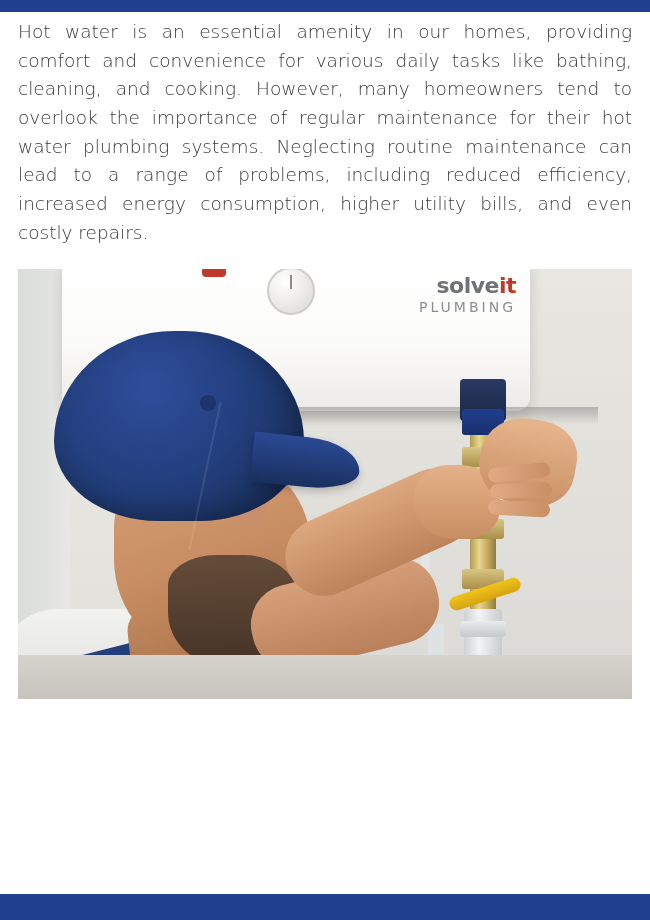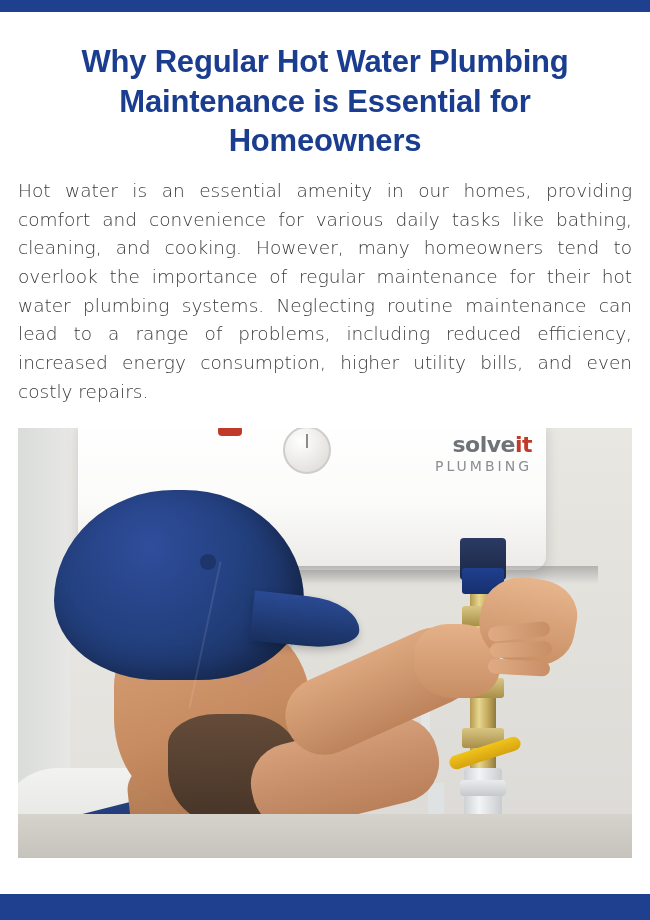--- a/index.html
+++ b/index.html
@@ -72,21 +72,21 @@
     background: linear-gradient(90deg,#dadcd9,#e7e8e6);
   }
   .wall-panel {
     position: absolute;
     left: 52px; top: 0; width: 220px; bottom: 0;
     background: linear-gradient(180deg,#eceae6,#e2e0db);
     border-right: 2px solid #d2d0cb;
   }
   .boiler {
     position: absolute;
-    left: 60px; top: -8px; width: 468px; height: 150px;
+    left: 44px; top: -8px; width: 468px; height: 150px;
     background: linear-gradient(180deg,#ffffff 0%, #fbfbfa 55%, #eceae7 100%);
     border-radius: 0 0 14px 14px;
     box-shadow: 0 6px 14px rgba(0,0,0,0.14);
   }
   .boiler-shadow {
     position: absolute;
     left: 60px; top: 138px; width: 520px; height: 18px;
     background: linear-gradient(180deg,rgba(120,120,120,0.45),rgba(120,120,120,0));
   }
   .dial {
@@ -287,21 +287,20 @@
 </style>
 </head>
 <body>
 
 <div class="page">
 
   <div class="top-bar"></div>
 
   <div class="content">
 
-    <h1 class="title">Why Regular Hot Water Plumbing Maintenance is Essential for Homeowners</h1>
 
     <p class="body-text">Hot water is an essential amenity in our homes, providing comfort and convenience for various daily tasks like bathing, cleaning, and cooking. However, many homeowners tend to overlook the importance of regular maintenance for their hot water plumbing systems. Neglecting routine maintenance can lead to a range of problems, including reduced efficiency, increased energy consumption, higher utility bills, and even costly repairs.</p>
 
     <div class="photo-wrap">
       <div class="scene">
         <div class="wall-left"></div>
         <div class="wall-panel"></div>
 
         <div class="boiler">
           <div class="knob-red"></div>

